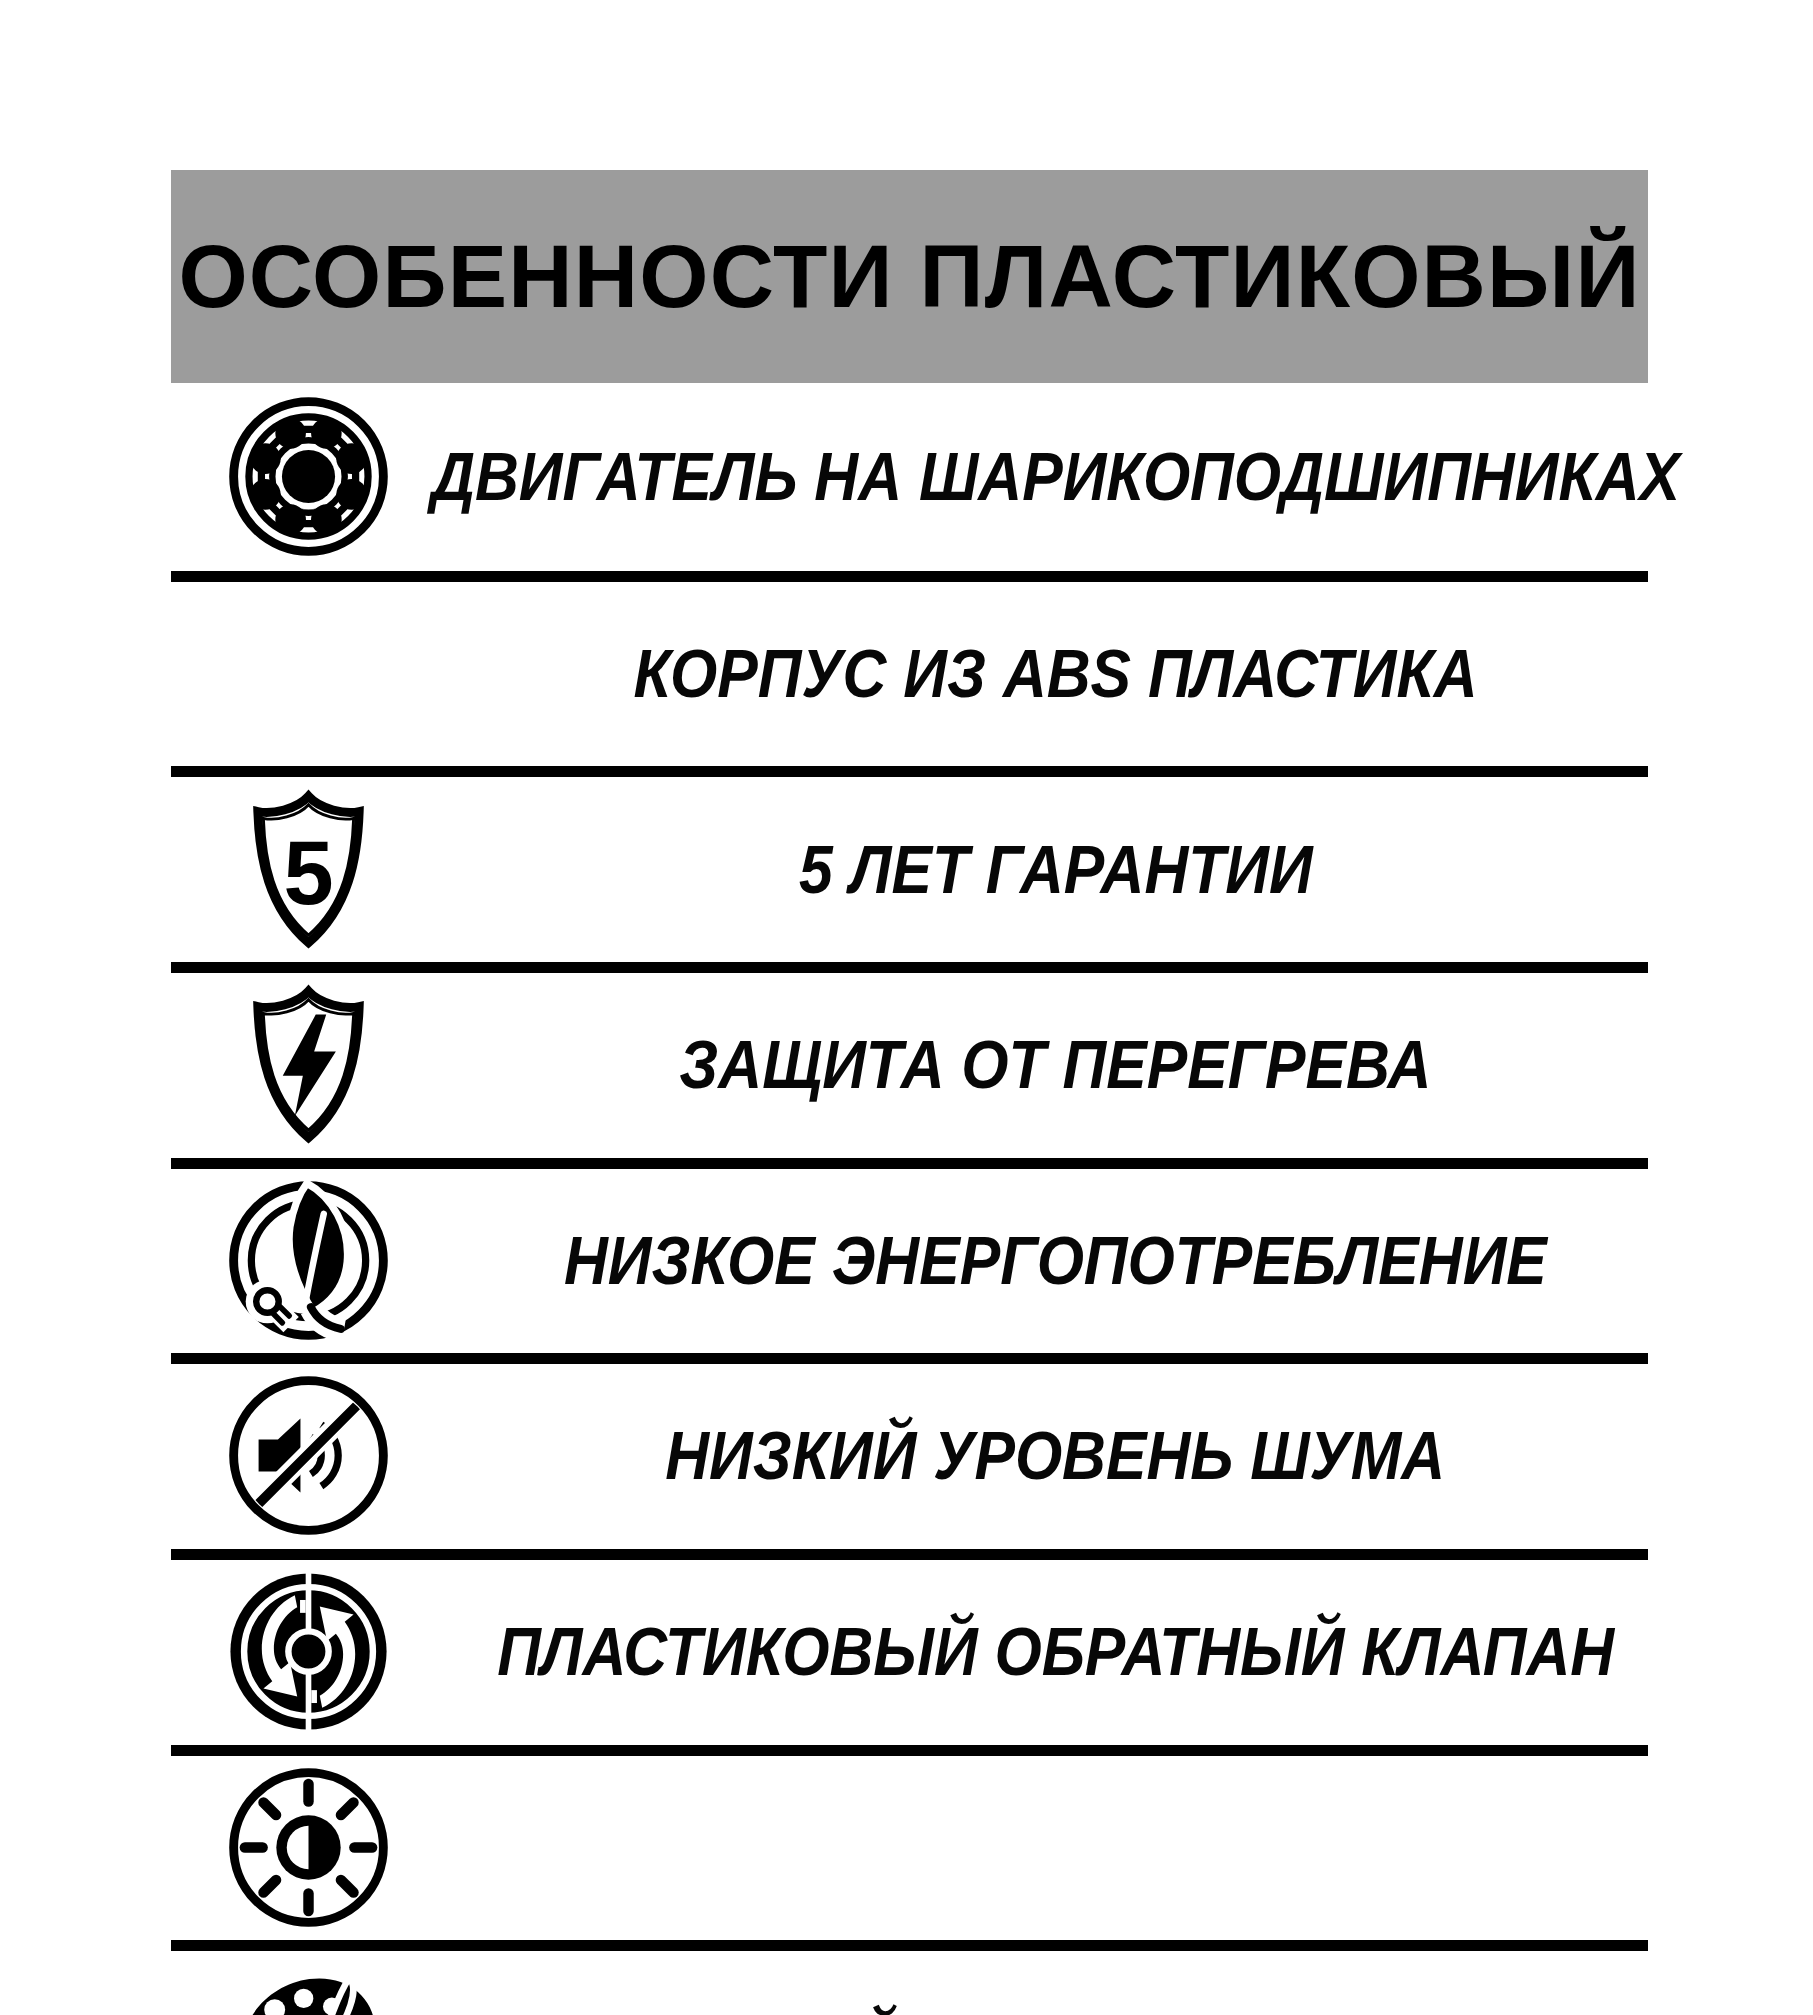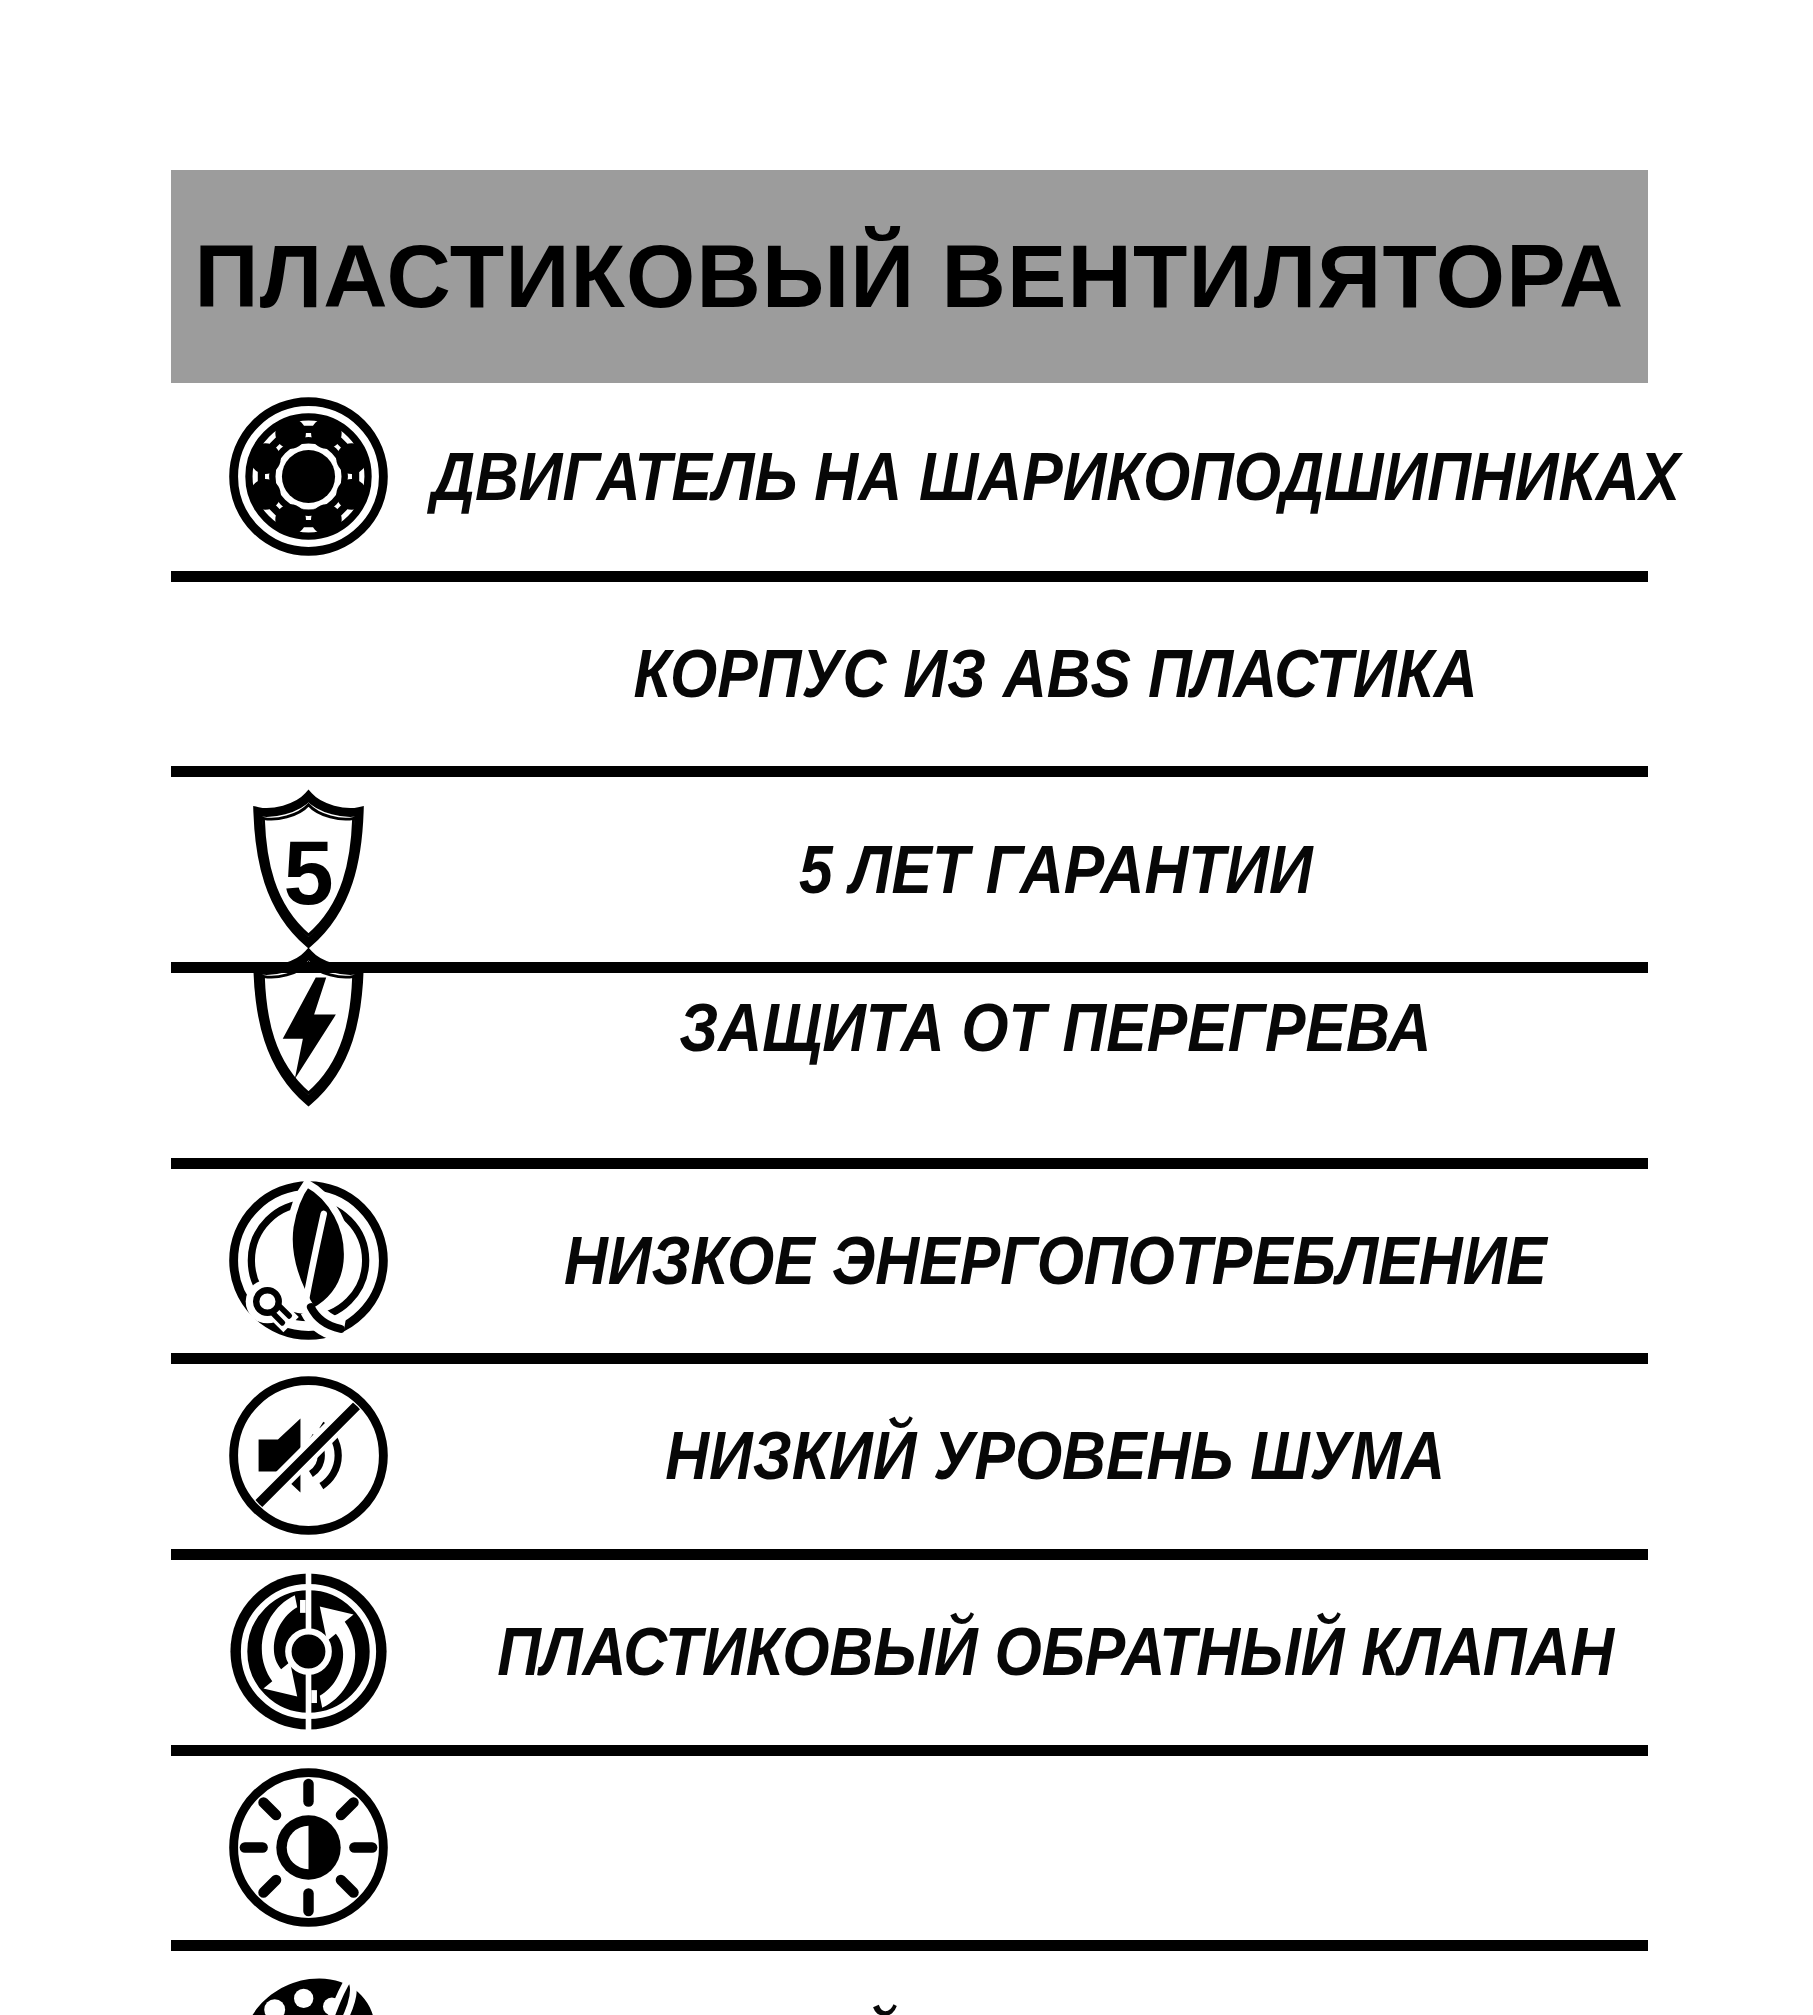--- a/index.html
+++ b/index.html
@@ -83,21 +83,21 @@
   svg text {
     font-family: "Liberation Sans", "DejaVu Sans", sans-serif;
   }
 </style>
 </head>
 <body>
 
 <div class="page">
 
   <div class="header">
-    <div class="header-title">ПЛАСТИКОВЫЙ ВЕНТИЛЯТОРА</div>
+    <div class="header-title">ОСОБЕННОСТИ ПЛАСТИКОВЫЙ</div>
   </div>
 
   <div class="sep" style="top:571px"></div>
   <div class="sep" style="top:766px"></div>
   <div class="sep" style="top:962px"></div>
   <div class="sep" style="top:1158px"></div>
   <div class="sep" style="top:1353px"></div>
   <div class="sep" style="top:1549px"></div>
   <div class="sep" style="top:1745px"></div>
   <div class="sep" style="top:1940px"></div>
@@ -180,21 +180,21 @@
           <path d="M100 9 C114 25 146 32 163 28 C161 86 150 148 100 191 C50 148 39 86 37 28 C54 32 86 25 100 9 Z" fill="none" stroke="#000" stroke-width="4"></path>
         </g>
         <text x="100" y="104" font-size="112" font-weight="bold" text-anchor="middle" dominant-baseline="central" fill="#000">5</text>
       </svg>
     </div>
     <div class="label-wrap">
       <span class="row-label">5 ЛЕТ ГАРАНТИИ</span>
     </div>
   </div>
 
-  <div class="row" style="top:935px">
+  <div class="row" style="top:972px">
     <div class="icon-wrap">
       <svg viewBox="0 0 200 200">
         <path d="M100 9 C114 25 146 32 163 28 C161 86 150 148 100 191 C50 148 39 86 37 28 C54 32 86 25 100 9 Z" fill="none" stroke="#000" stroke-width="11"></path>
         <g transform="translate(11,11.5) scale(0.89)">
           <path d="M100 9 C114 25 146 32 163 28 C161 86 150 148 100 191 C50 148 39 86 37 28 C54 32 86 25 100 9 Z" fill="none" stroke="#000" stroke-width="4"></path>
         </g>
         <path d="M109 38 L68 114 L93 114 L83 164 L134 84 L107 84 L122 38 Z" fill="#000"></path>
       </svg>
     </div>
     <div class="label-wrap">

